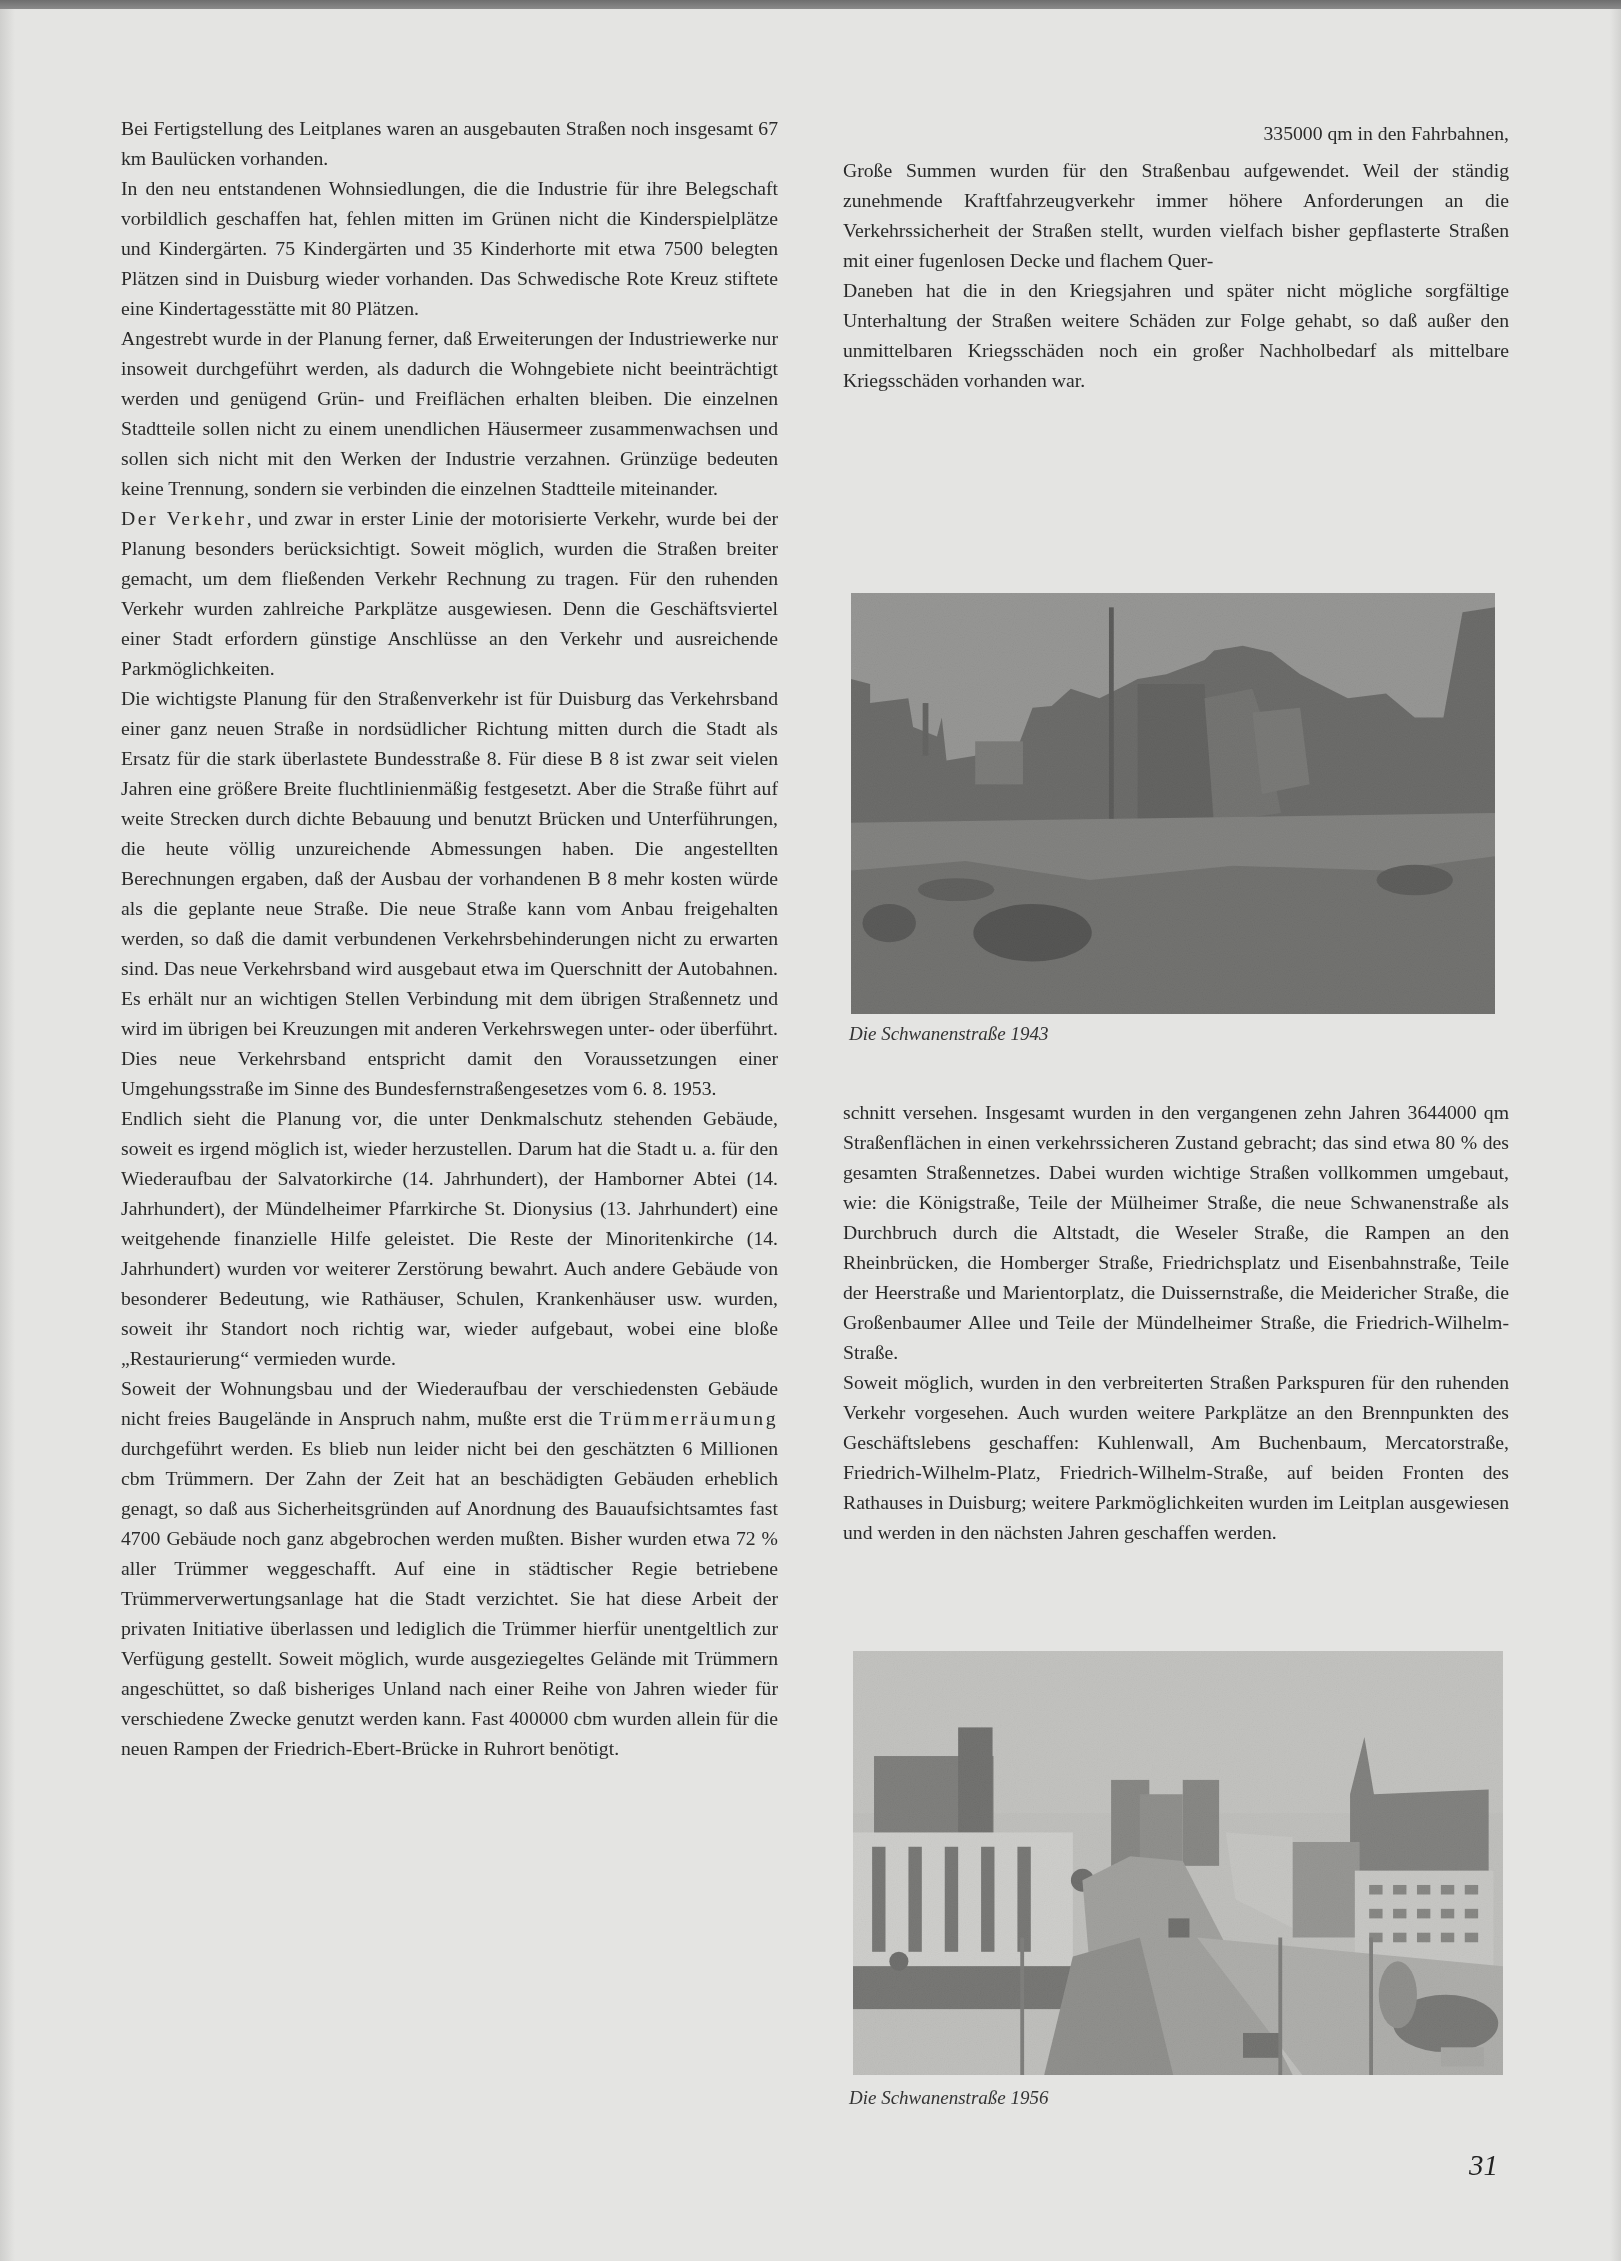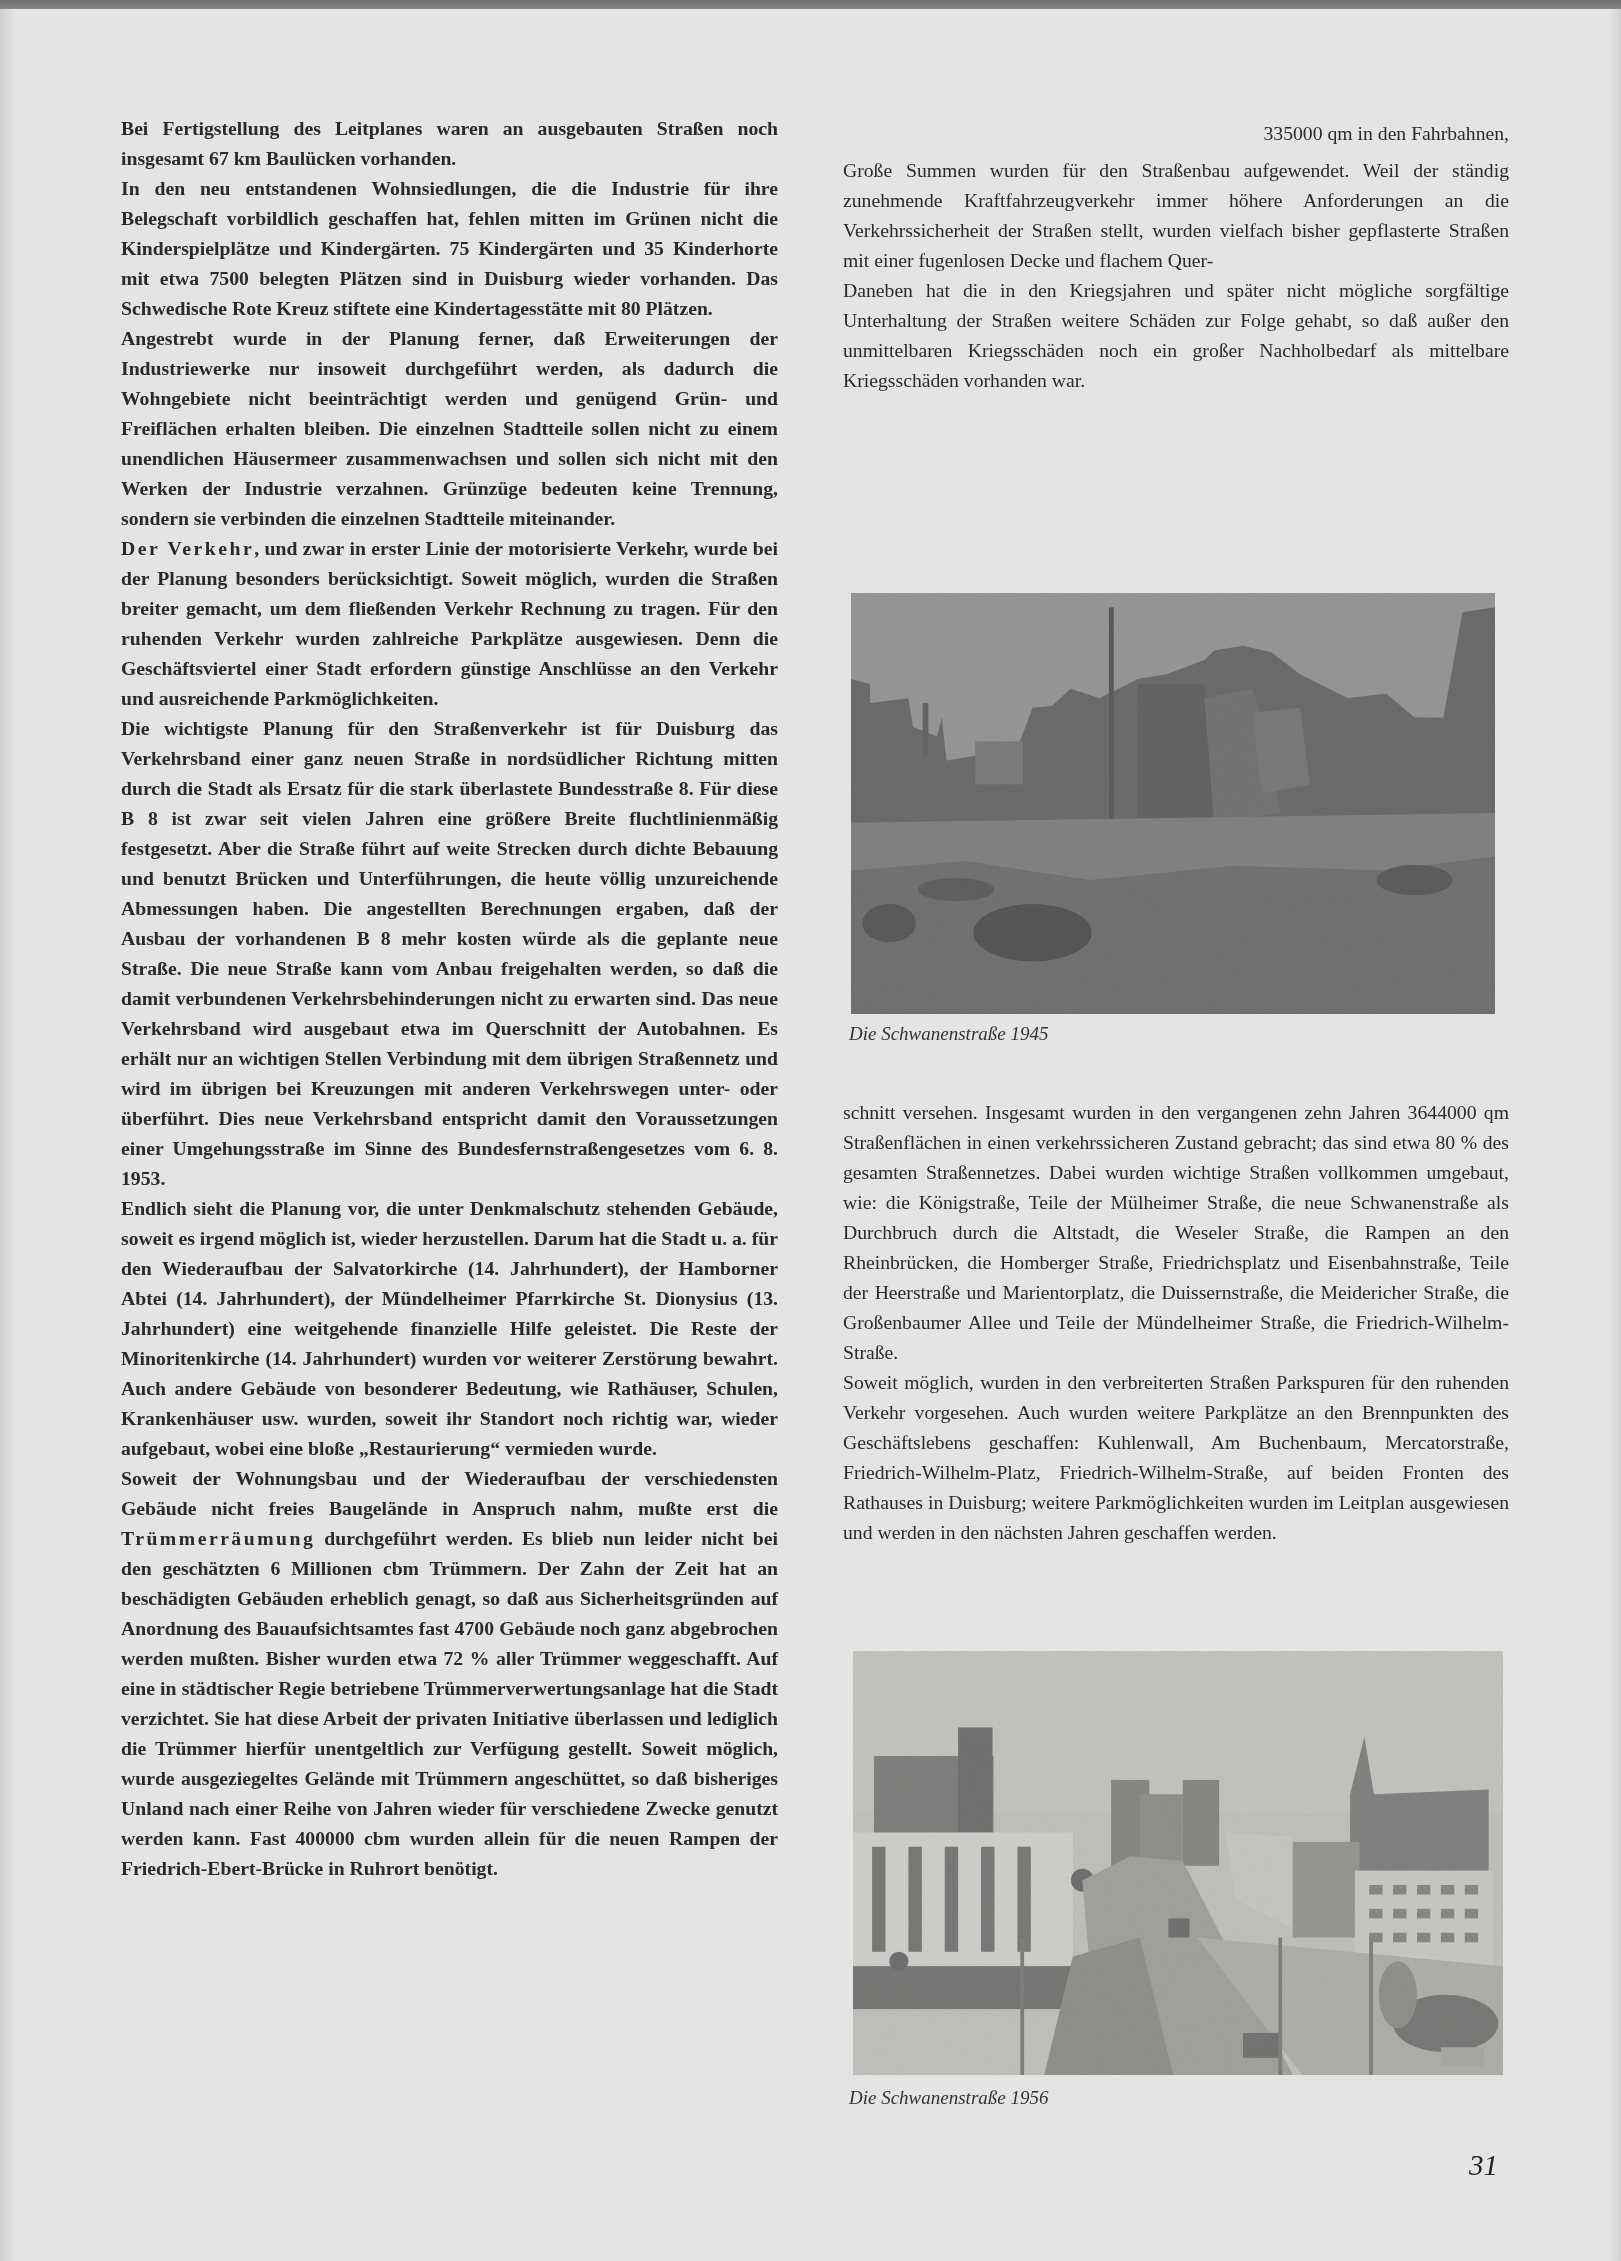--- a/index.html
+++ b/index.html
@@ -10,21 +10,21 @@
     color: #2a2a2a;
   }
   .topbar { position: absolute; left: 0; top: 0; width: 1621px; height: 8.6px;
     background: linear-gradient(#6e6e6e, #8a8a8a); }
   .leftedge { position: absolute; left: 0; top: 8.6px; width: 15.3px; height: 2253px;
     background: linear-gradient(90deg, #cfcfcd, #e4e4e2); }
   .rightedge { position: absolute; right: 0; top: 8.6px; width: 11.5px; height: 2253px;
     background: linear-gradient(90deg, #e4e4e2, #d2d2d0); }
   .col { position: absolute; font-size: 19.7px; line-height: 30px; text-align: justify; }
   .col p { margin: 0; text-align: justify; text-align-last: left; }
-  .col-left { left: 121px; top: 113px; width: 657px; font-weight: bold; }
+  .col-left { left: 121px; top: 113px; width: 657px; }
   .col-right-a { left: 843px; top: 113px; width: 666px; }
   .col-right-b { left: 843px; top: 1097px; width: 666px; }
   .spaced { letter-spacing: 2.5px; }
   .indent-list { margin: 4.8px 0 7.6px 134px; }
   .indent-list div { white-space: pre; text-align: right; }
   .photo { position: absolute; background: #777; overflow: hidden; }
   .photo svg { display: block; width: 100%; height: 100%; }
   .photo1 { left: 851px; top: 593px; width: 644px; height: 421px; }
   .photo2 { left: 853px; top: 1651px; width: 650px; height: 424px; }
   .caption { position: absolute; font-style: italic; font-size: 19px; color: #333; }
@@ -82,21 +82,21 @@
     <path d="M0 240 L674 230 L674 300 L0 310 Z" fill="#7d7d7a"></path>
 
     <path d="M0 290 L120 280 L250 300 L400 285 L560 290 L674 275 L674 440 L0 440 Z" fill="#5a5a57"></path>
     <ellipse cx="190" cy="355" rx="62" ry="30" fill="#1c1c1b"></ellipse>
     <ellipse cx="40" cy="345" rx="28" ry="20" fill="#262625"></ellipse>
     <ellipse cx="110" cy="310" rx="40" ry="12" fill="#333331"></ellipse>
     <ellipse cx="590" cy="300" rx="40" ry="16" fill="#2e2e2c"></ellipse>
     <rect x="0" y="0" width="674" height="440" fill="#8a8a88" filter="url(#grain1)" opacity="0.55"></rect>
   </svg>
 </div>
-<div class="caption caption1">Die Schwanenstraße 1945</div>
+<div class="caption caption1">Die Schwanenstraße 1943</div>
 
 <div class="col col-right-b">
   <p>schnitt versehen. Insgesamt wurden in den vergangenen zehn Jahren 3644000 qm Straßenflächen in einen verkehrssicheren Zustand gebracht; das sind etwa 80 % des gesamten Straßennetzes. Dabei wurden wichtige Straßen vollkommen umgebaut, wie: die Königstraße, Teile der Mülheimer Straße, die neue Schwanenstraße als Durchbruch durch die Altstadt, die Weseler Straße, die Rampen an den Rheinbrücken, die Homberger Straße, Friedrichsplatz und Eisenbahnstraße, Teile der Heerstraße und Marientorplatz, die Duissernstraße, die Meidericher Straße, die Großenbaumer Allee und Teile der Mündelheimer Straße, die Friedrich-Wilhelm-Straße.</p>
   <p>Soweit möglich, wurden in den verbreiterten Straßen Parkspuren für den ruhenden Verkehr vorgesehen. Auch wurden weitere Parkplätze an den Brennpunkten des Geschäftslebens geschaffen: Kuhlenwall, Am Buchenbaum, Mercatorstraße, Friedrich-Wilhelm-Platz, Friedrich-Wilhelm-Straße, auf beiden Fronten des Rathauses in Duisburg; weitere Parkmöglichkeiten wurden im Leitplan ausgewiesen und werden in den nächsten Jahren geschaffen werden.</p>
 </div>
 
 <div class="photo photo2">
   <svg viewBox="0 0 680 444" preserveAspectRatio="none">
     <defs>
       <filter id="grain2">

